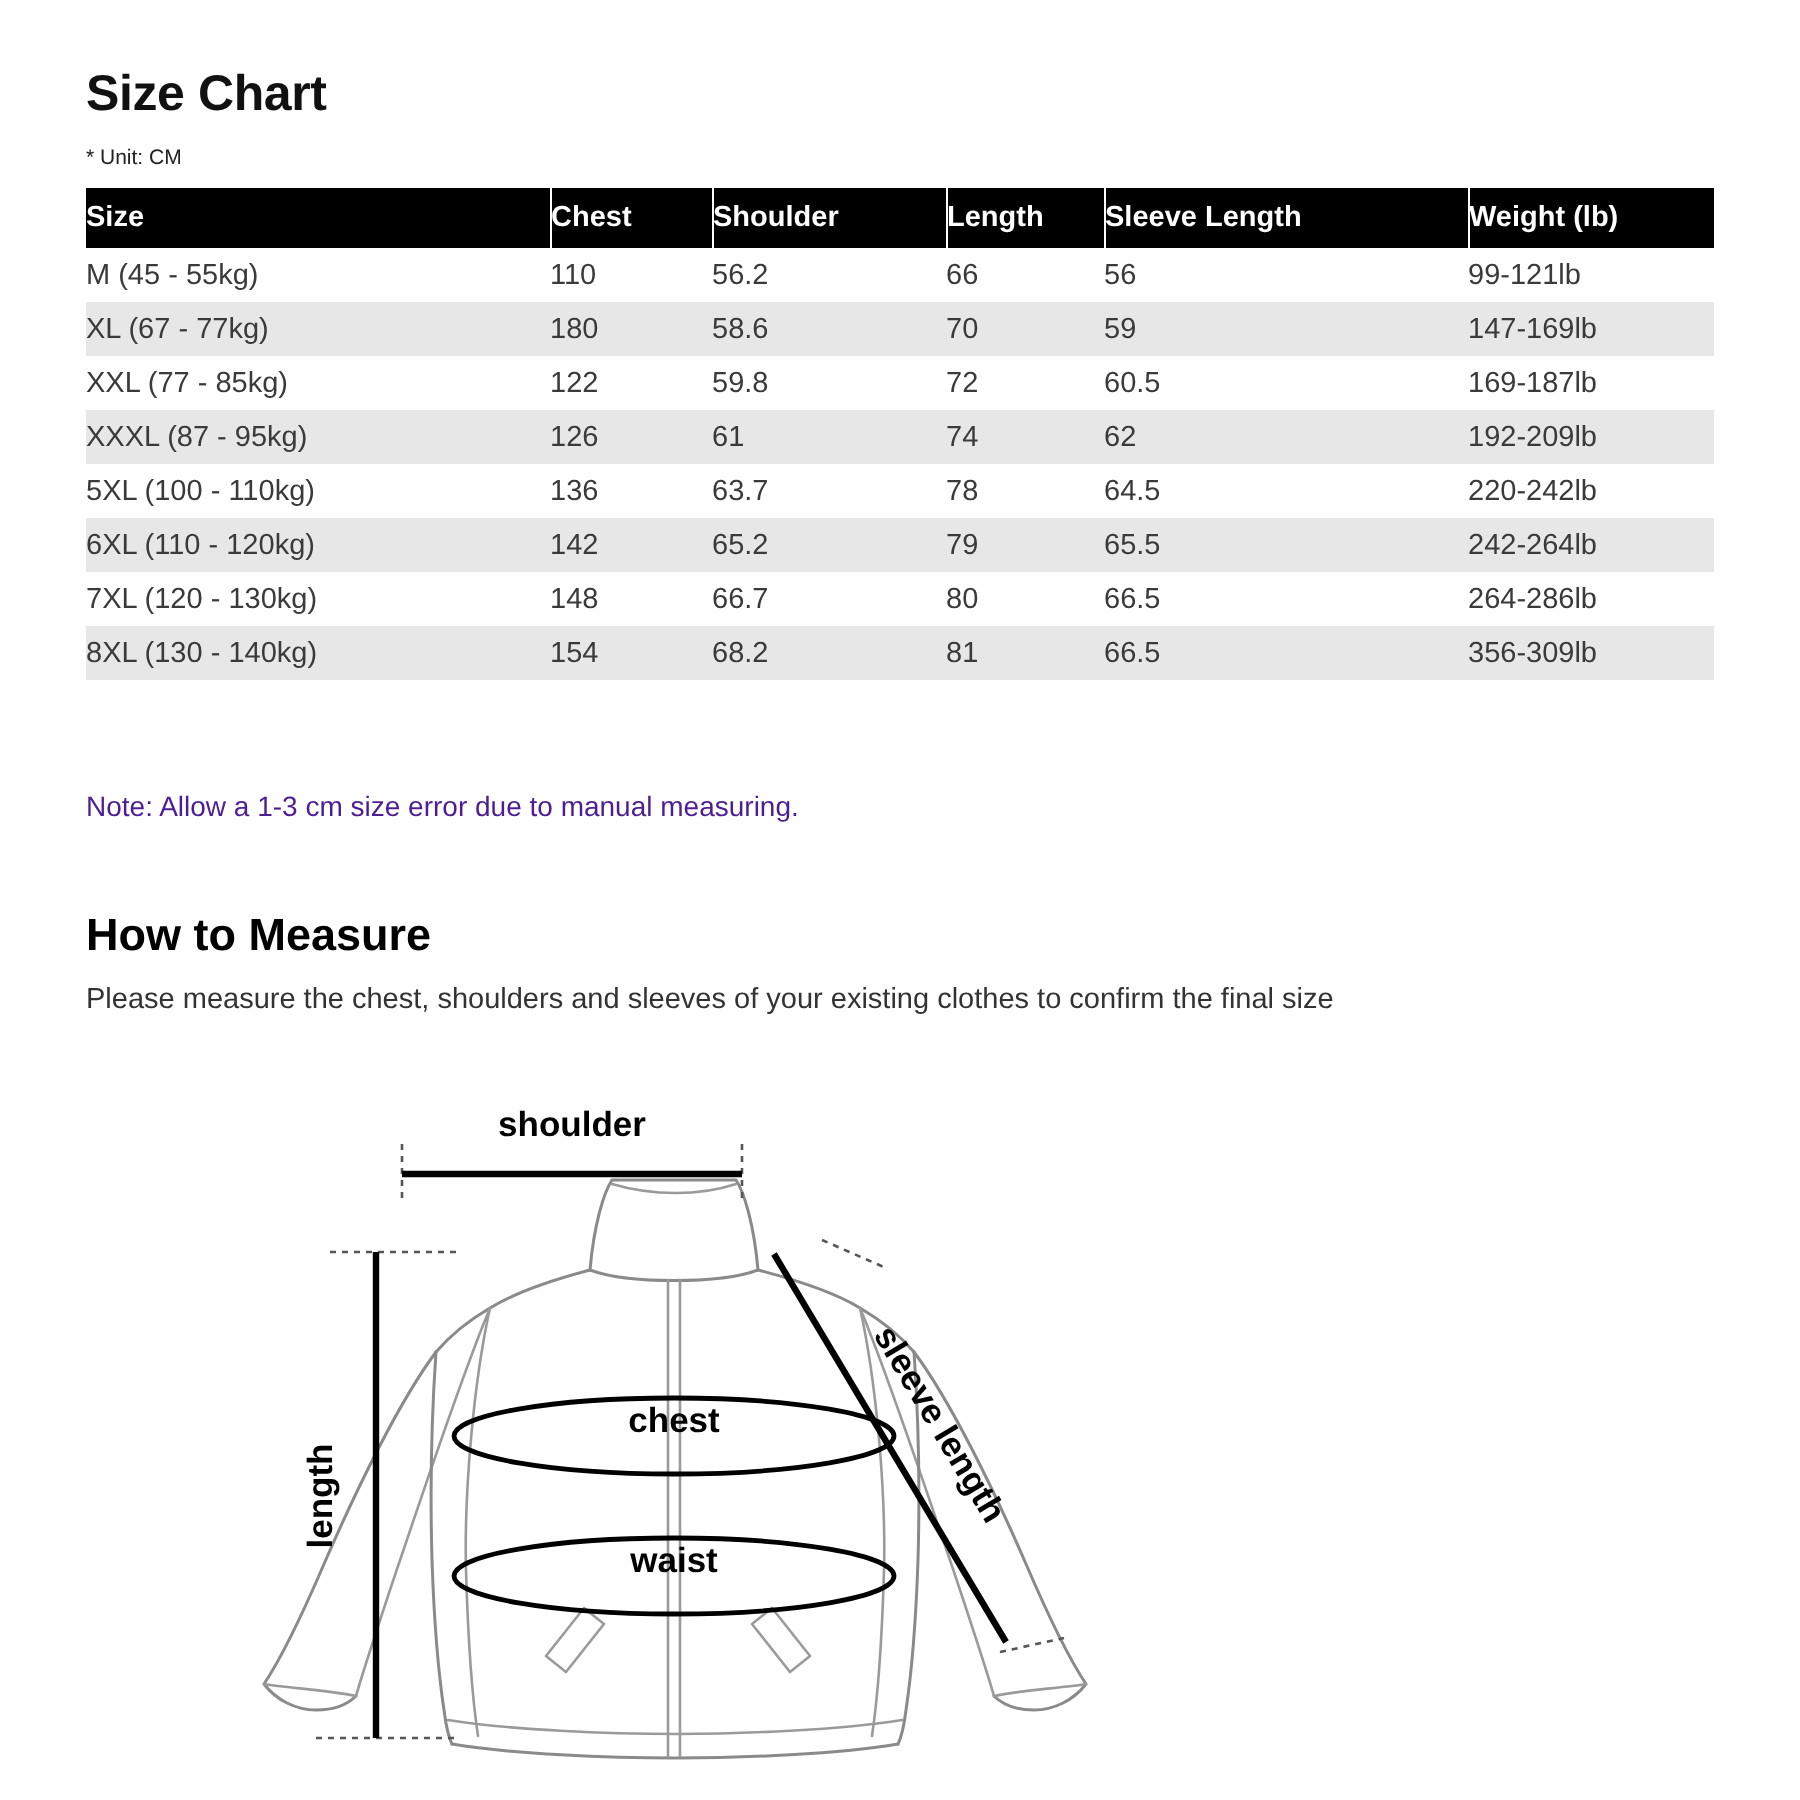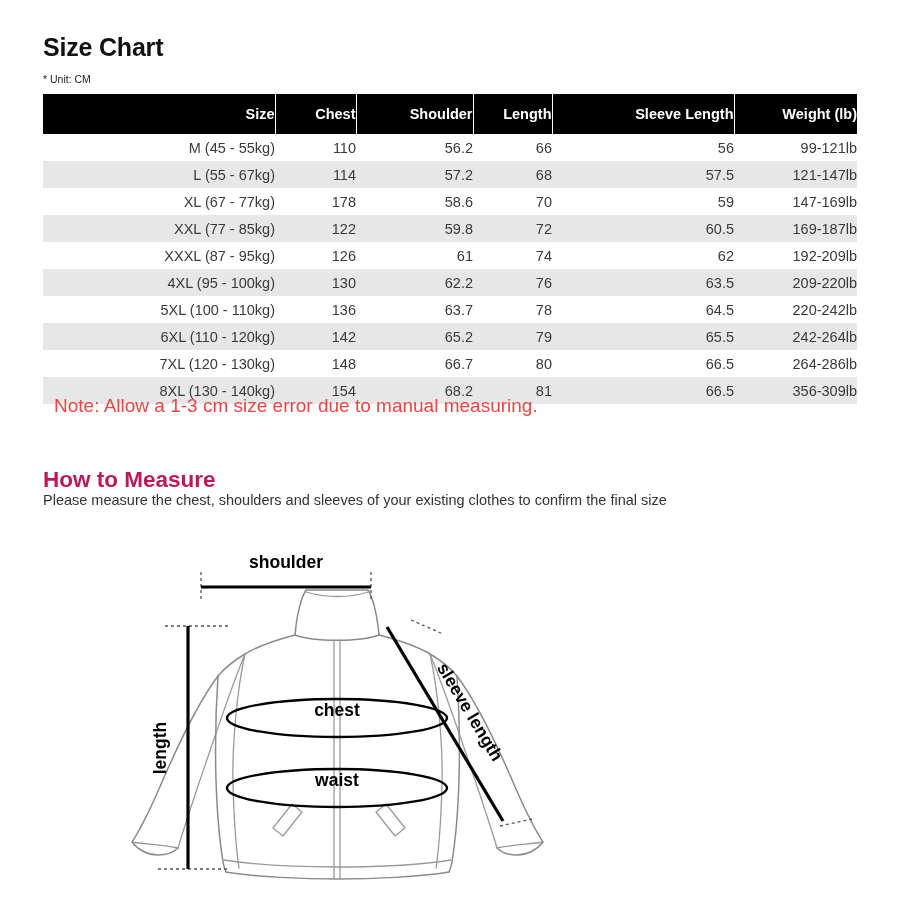--- a/index.html
+++ b/index.html
@@ -43,61 +43,60 @@
     top: 94px;
     width: 814px;
     border-collapse: collapse;
     table-layout: fixed;
   }
   #size-table th {
     background: #000000;
     color: #ffffff;
     font-size: 14.5px;
     font-weight: bold;
-    height: 40px;
-    text-align: right;
+    height: 30px;
+    text-align: left;
     border-right: 1px solid #ffffff;
     padding: 0;
   }
   #size-table th:last-child { border-right: none; }
   #size-table td {
     font-size: 14.5px;
     color: #3a3a3a;
     height: 27px;
-    text-align: right;
+    text-align: left;
     padding: 0;
     border: none;
   }
   #size-table tbody tr:nth-child(odd)  { background: #ffffff; }
   #size-table tbody tr:nth-child(even) { background: #e7e7e7; }
 
   .col-size   { width: 232px; }
   .col-chest  { width: 81px; }
   .col-should { width: 117px; }
   .col-length { width: 79px; }
   .col-sleeve { width: 182px; }
   .col-weight { width: 123px; }
 
   #table-note {
     position: absolute;
-    left: 54px;
+    left: 43px;
     top: 395px;
-    font-size: 19px;
-    color: #ef4444;
+    font-size: 14px;
+    color: #4c1d95;
   }
 
   
   #measure-title {
     position: absolute;
     left: 43px;
     top: 455px;
     font-size: 22.5px;
     font-weight: bold;
-    color: #be185d;
-    margin-top: 12px;
+    color: #000000;
   }
   #measure-subtitle {
     position: absolute;
     left: 43px;
     top: 492px;
     font-size: 14.5px;
     color: #333333;
     text-align: right;
   }
 
@@ -177,30 +176,22 @@
   <tbody id="size-table-body">
       <tr>
         <td>M (45 - 55kg)</td>
         <td>110</td>
         <td>56.2</td>
         <td>66</td>
         <td>56</td>
         <td>99-121lb</td>
       </tr>
       <tr>
-        <td>L (55 - 67kg)</td>
-        <td>114</td>
-        <td>57.2</td>
-        <td>68</td>
-        <td>57.5</td>
-        <td>121-147lb</td>
-      </tr>
-      <tr>
         <td>XL (67 - 77kg)</td>
-        <td>178</td>
+        <td>180</td>
         <td>58.6</td>
         <td>70</td>
         <td>59</td>
         <td>147-169lb</td>
       </tr>
       <tr>
         <td>XXL (77 - 85kg)</td>
         <td>122</td>
         <td>59.8</td>
         <td>72</td>
@@ -209,28 +200,20 @@
       </tr>
       <tr>
         <td>XXXL (87 - 95kg)</td>
         <td>126</td>
         <td>61</td>
         <td>74</td>
         <td>62</td>
         <td>192-209lb</td>
       </tr>
       <tr>
-        <td>4XL (95 - 100kg)</td>
-        <td>130</td>
-        <td>62.2</td>
-        <td>76</td>
-        <td>63.5</td>
-        <td>209-220lb</td>
-      </tr>
-      <tr>
         <td>5XL (100 - 110kg)</td>
         <td>136</td>
         <td>63.7</td>
         <td>78</td>
         <td>64.5</td>
         <td>220-242lb</td>
       </tr>
       <tr>
         <td>6XL (110 - 120kg)</td>
         <td>142</td>

